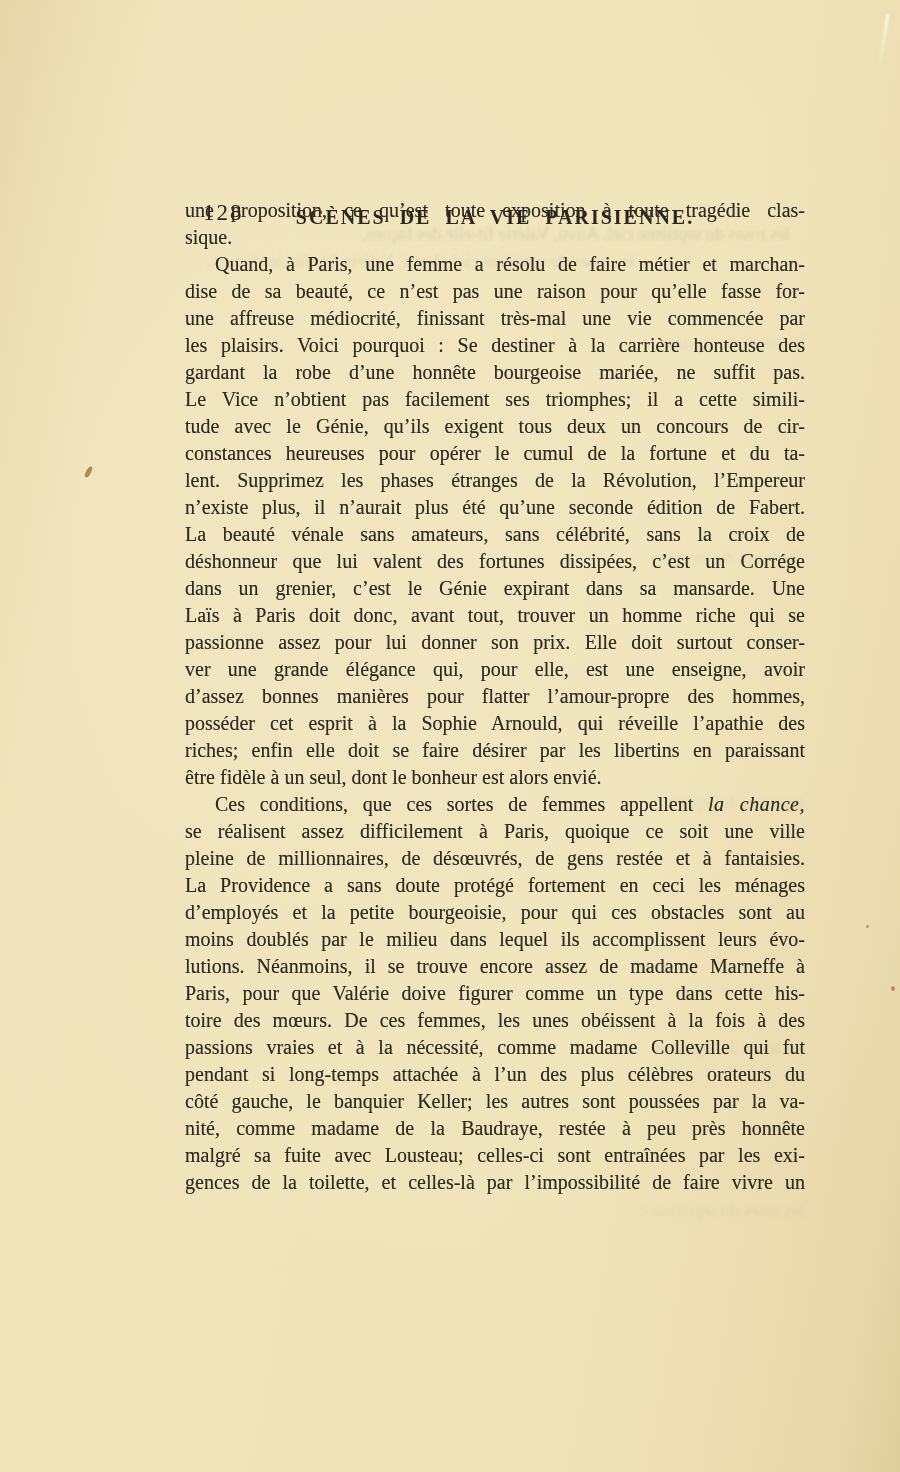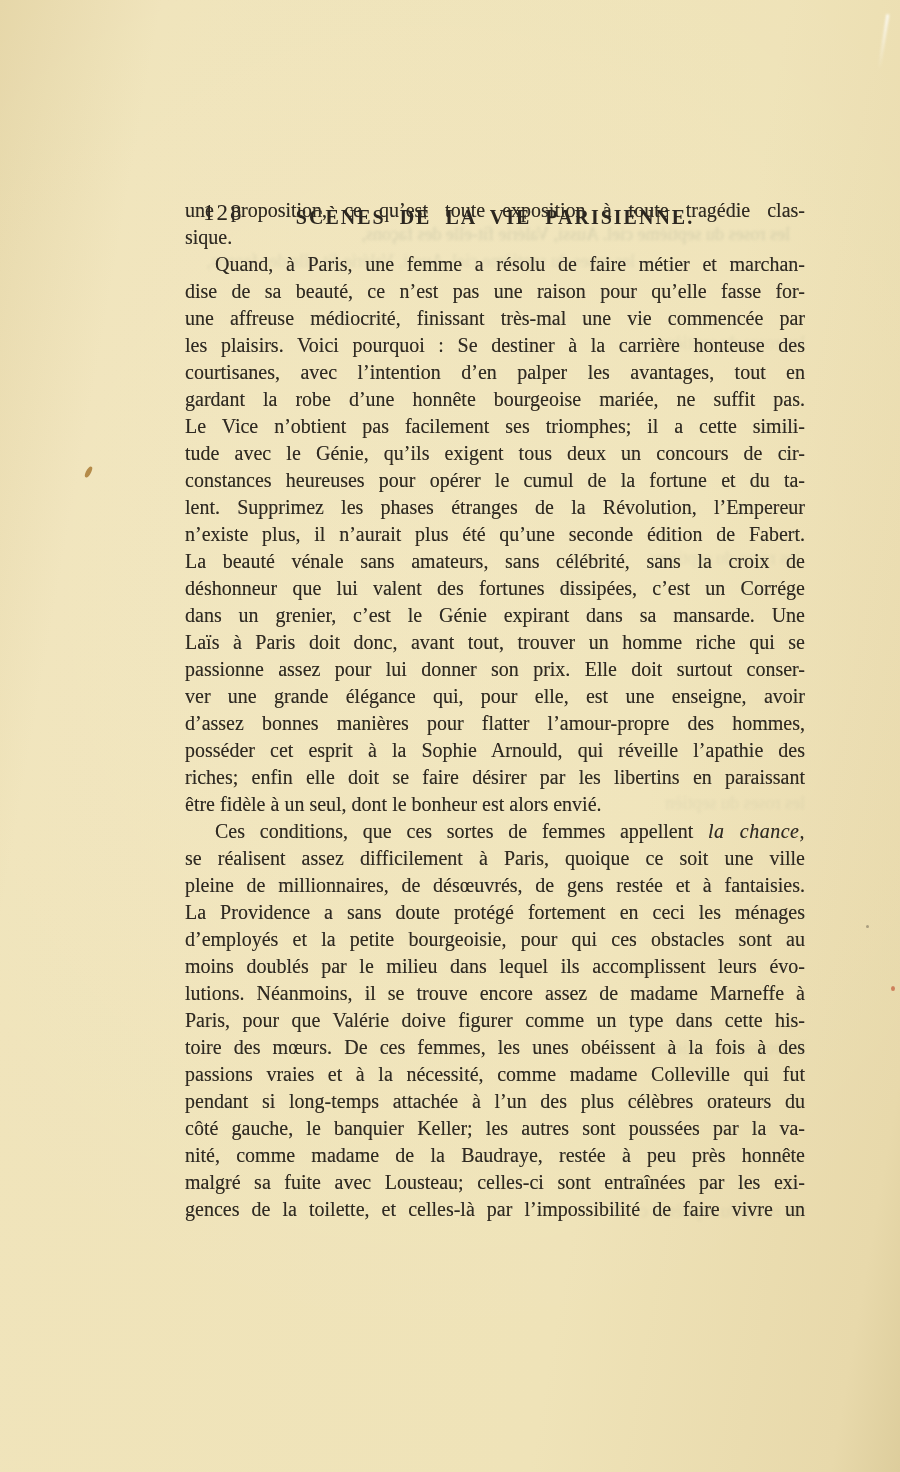--- a/index.html
+++ b/index.html
@@ -88,21 +88,20 @@
     <span class="runtitle">SCÈNES DE LA VIE PARISIENNE.</span>
   </div>
 
   <div class="textblock">
       <div class="line">une proposition, ce qu’est toute exposition à toute tragédie clas-</div>
       <div class="line para-end">sique.</div>
       <div class="line indent">Quand, à Paris, une femme a résolu de faire métier et marchan-</div>
       <div class="line">dise de sa beauté, ce n’est pas une raison pour qu’elle fasse for-</div>
       <div class="line">une affreuse médiocrité, finissant très-mal une vie commencée par</div>
       <div class="line">les plaisirs. Voici pourquoi : Se destiner à la carrière honteuse des</div>
-      <div class="line">courtisanes, avec l’intention d’en palper les avantages, tout en</div>
       <div class="line">gardant la robe d’une honnête bourgeoise mariée, ne suffit pas.</div>
       <div class="line">Le Vice n’obtient pas facilement ses triomphes; il a cette simili-</div>
       <div class="line">tude avec le Génie, qu’ils exigent tous deux un concours de cir-</div>
       <div class="line">constances heureuses pour opérer le cumul de la fortune et du ta-</div>
       <div class="line">lent. Supprimez les phases étranges de la Révolution, l’Empereur</div>
       <div class="line">n’existe plus, il n’aurait plus été qu’une seconde édition de Fabert.</div>
       <div class="line">La beauté vénale sans amateurs, sans célébrité, sans la croix de</div>
       <div class="line">déshonneur que lui valent des fortunes dissipées, c’est un Corrége</div>
       <div class="line">dans un grenier, c’est le Génie expirant dans sa mansarde. Une</div>
       <div class="line">Laïs à Paris doit donc, avant tout, trouver un homme riche qui se</div>

